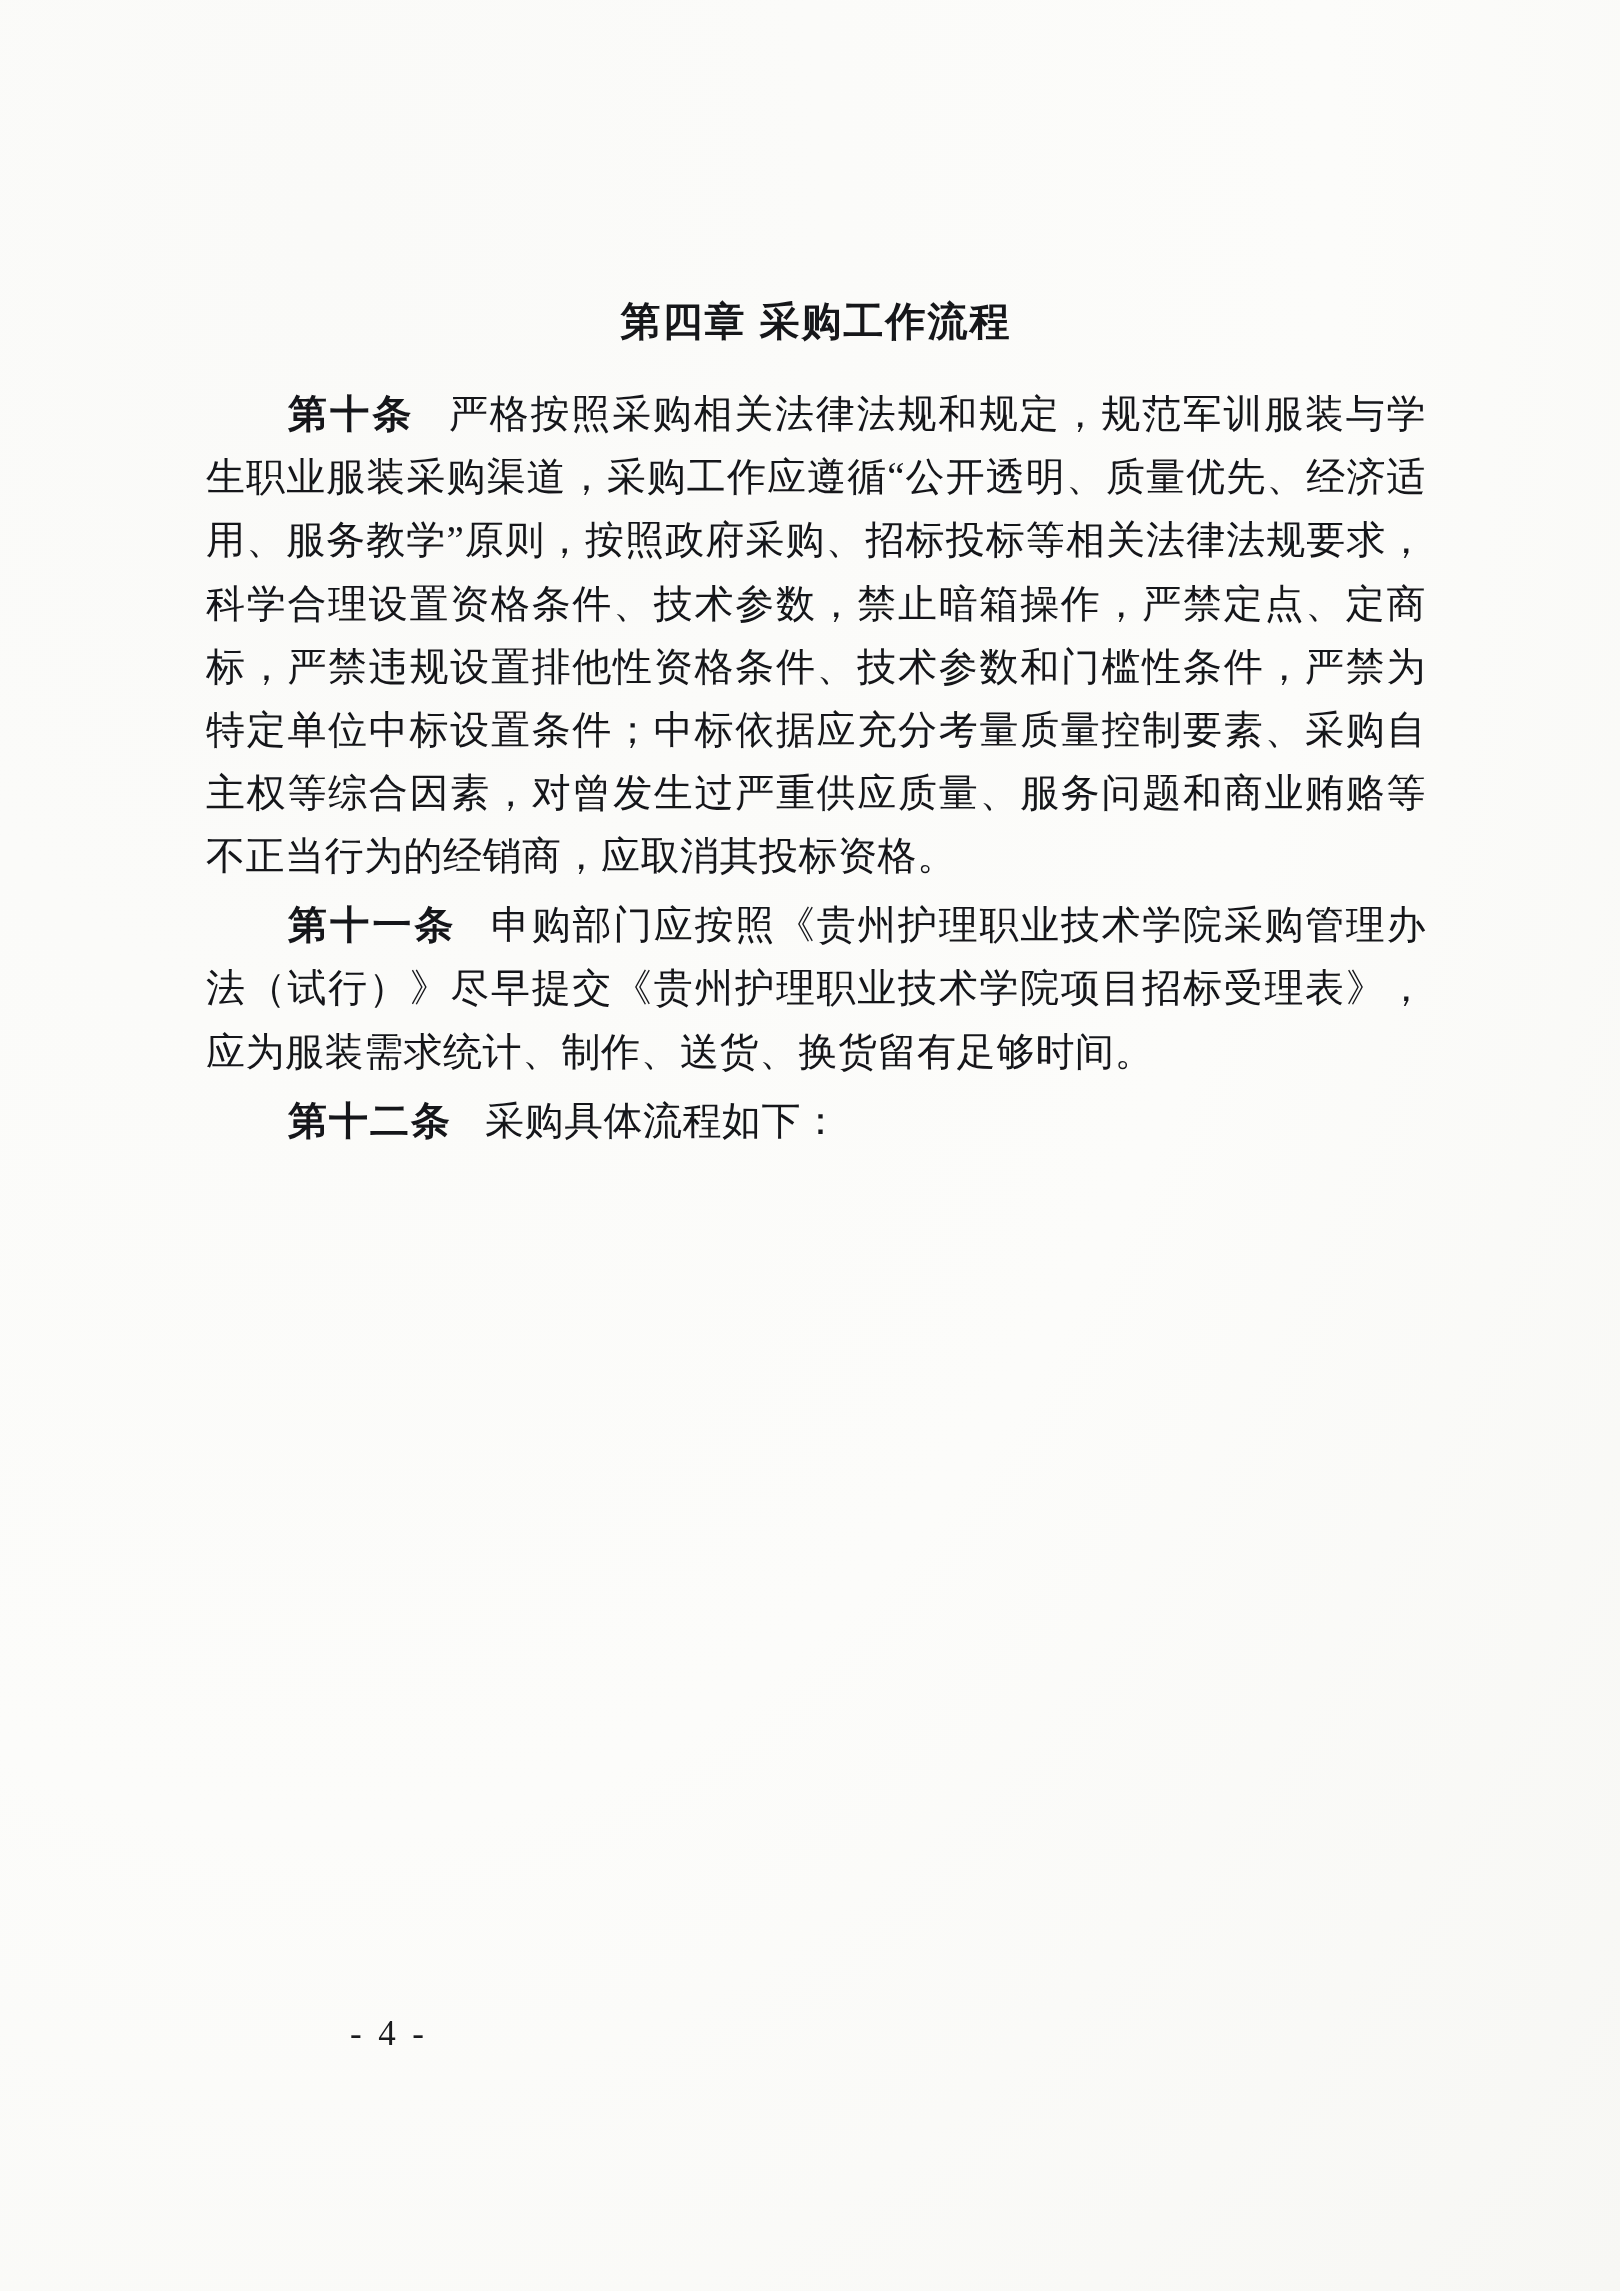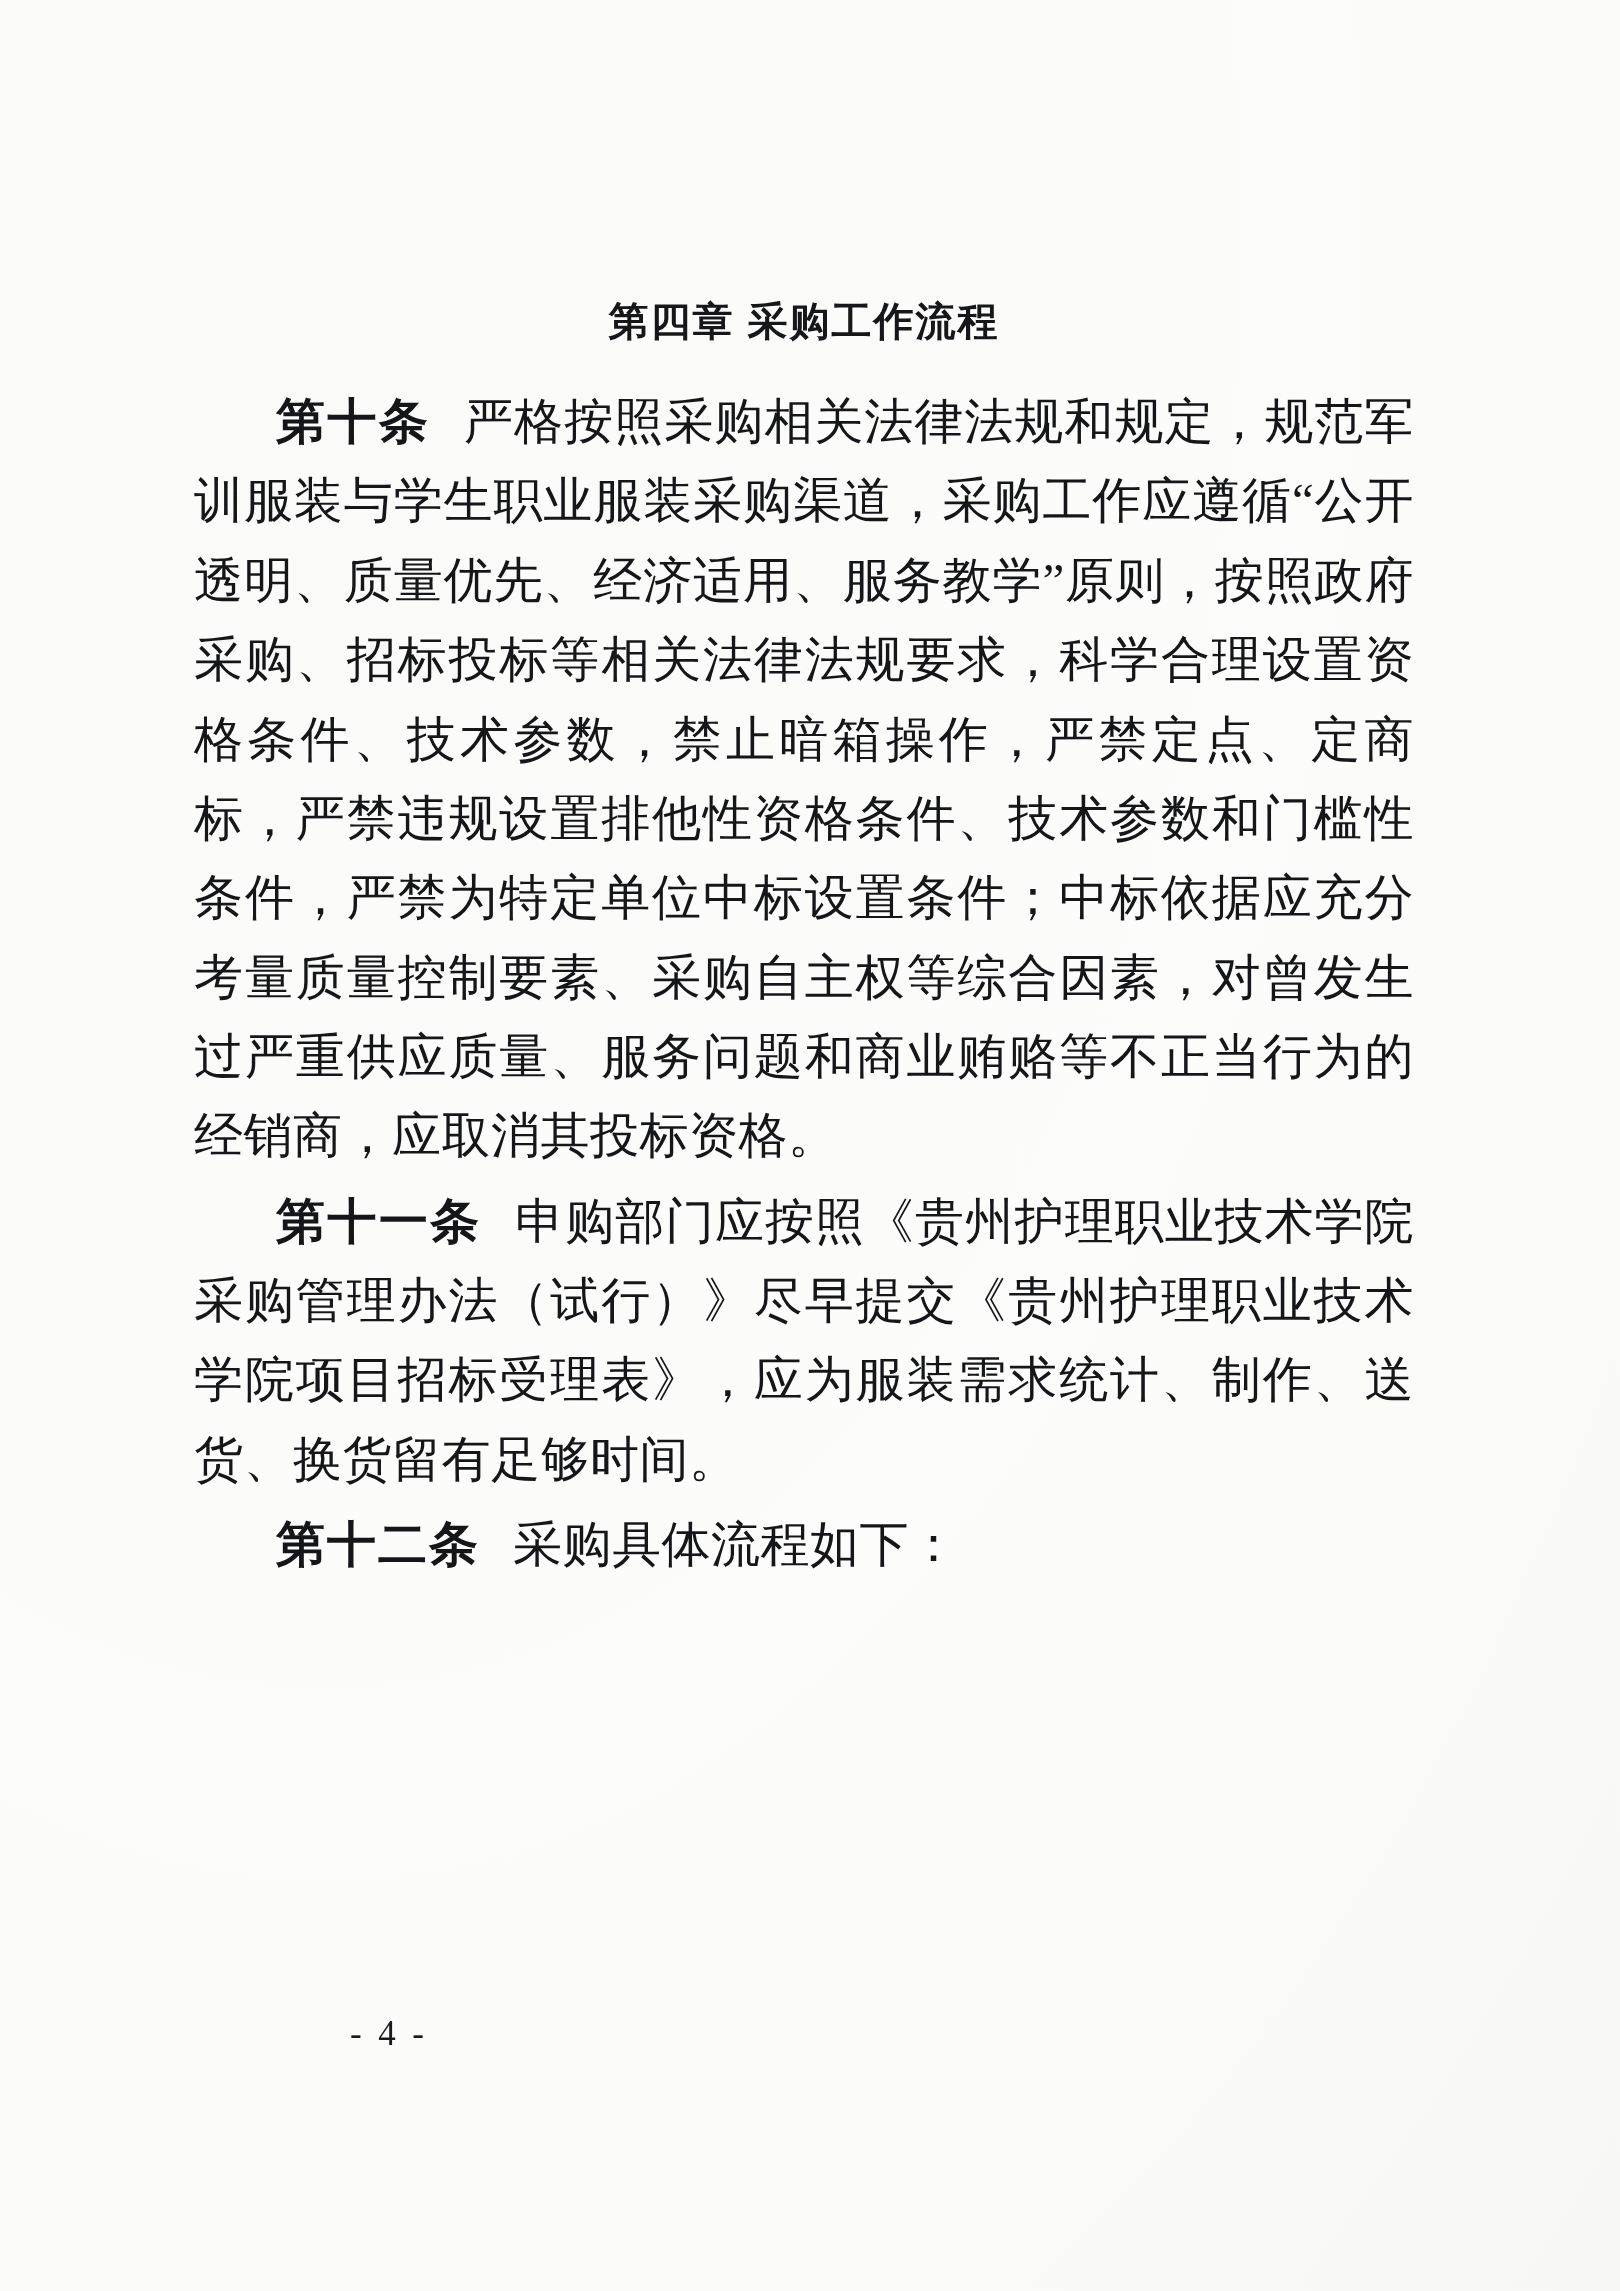--- a/index.html
+++ b/index.html
@@ -21,35 +21,35 @@
   
   .paper-tint {
     position: absolute;
     inset: 0;
     background:
       radial-gradient(ellipse at 20% 10%, rgba(250,250,248,1) 0%, rgba(252,252,250,1) 55%, rgba(247,247,244,1) 100%);
     pointer-events: none;
   }
   .content {
     position: absolute;
-    left: 194px;
+    left: 206px;
     top: 294px;
     width: 1220px;
   }
   .chapter-title {
     text-align: center;
     font-size: 40px;
     font-weight: bold;
     letter-spacing: 2px;
     color: #16171a;
     margin: 0 0 33px 0;
     font-family: "Liberation Sans", "DejaVu Sans", sans-serif;
   }
   .para {
-    font-size: 49px;
+    font-size: 39px;
     line-height: 1.62;
     color: #15161a;
     margin: 0 0 5.9px 0;
     text-align: justify;
     text-justify: inter-ideograph;
     letter-spacing: 0.5px;
   }
   .para .lead {
     font-weight: bold;
     font-family: "Liberation Sans", "DejaVu Sans", sans-serif;

